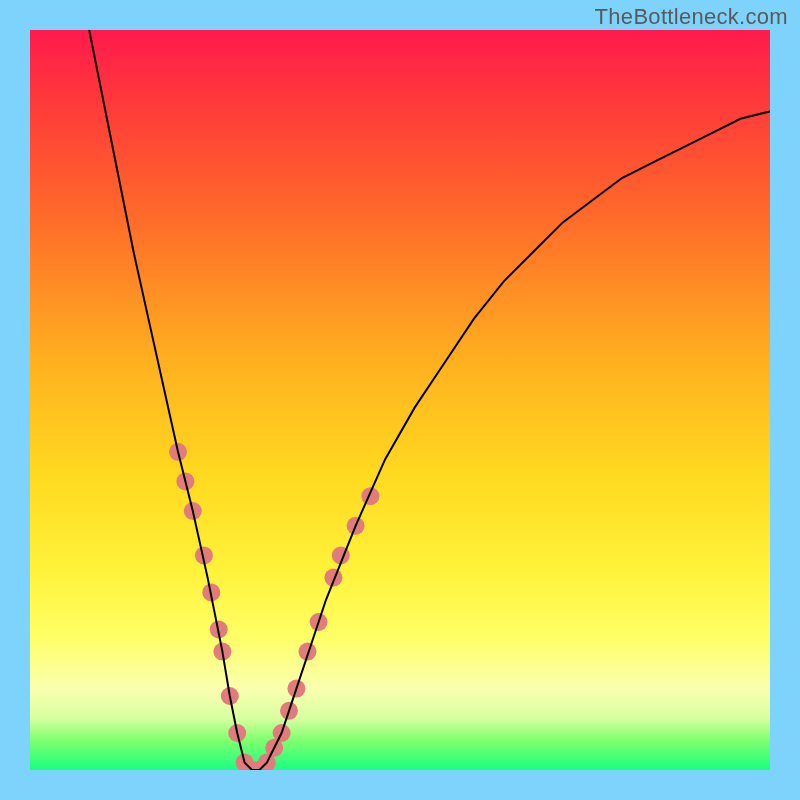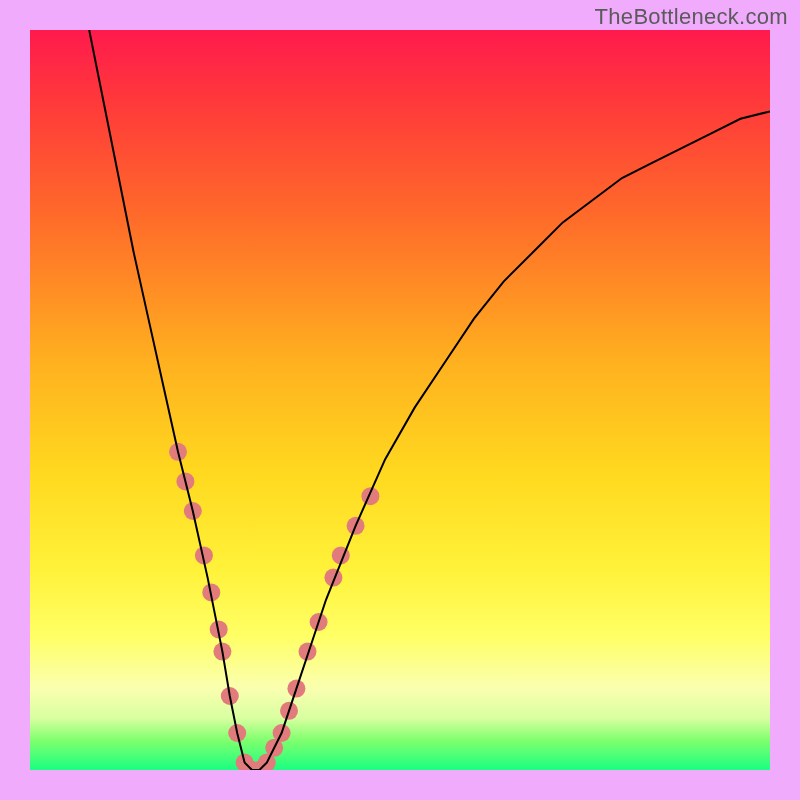--- a/index.html
+++ b/index.html
@@ -8,21 +8,21 @@
     width: 800px;
     height: 800px;
     background: #000;
     font-family: Arial, Helvetica, sans-serif;
     overflow: hidden;
   }
   .frame {
     position: relative;
     width: 800px;
     height: 800px;
-    background: #f0abfc;
+    background: #7dd3fc;
   }
   .plot-area {
     position: absolute;
     left: 30px;
     top: 30px;
     width: 740px;
     height: 740px;
     background: linear-gradient(
       to bottom,
       #ff1a4d 0%,

